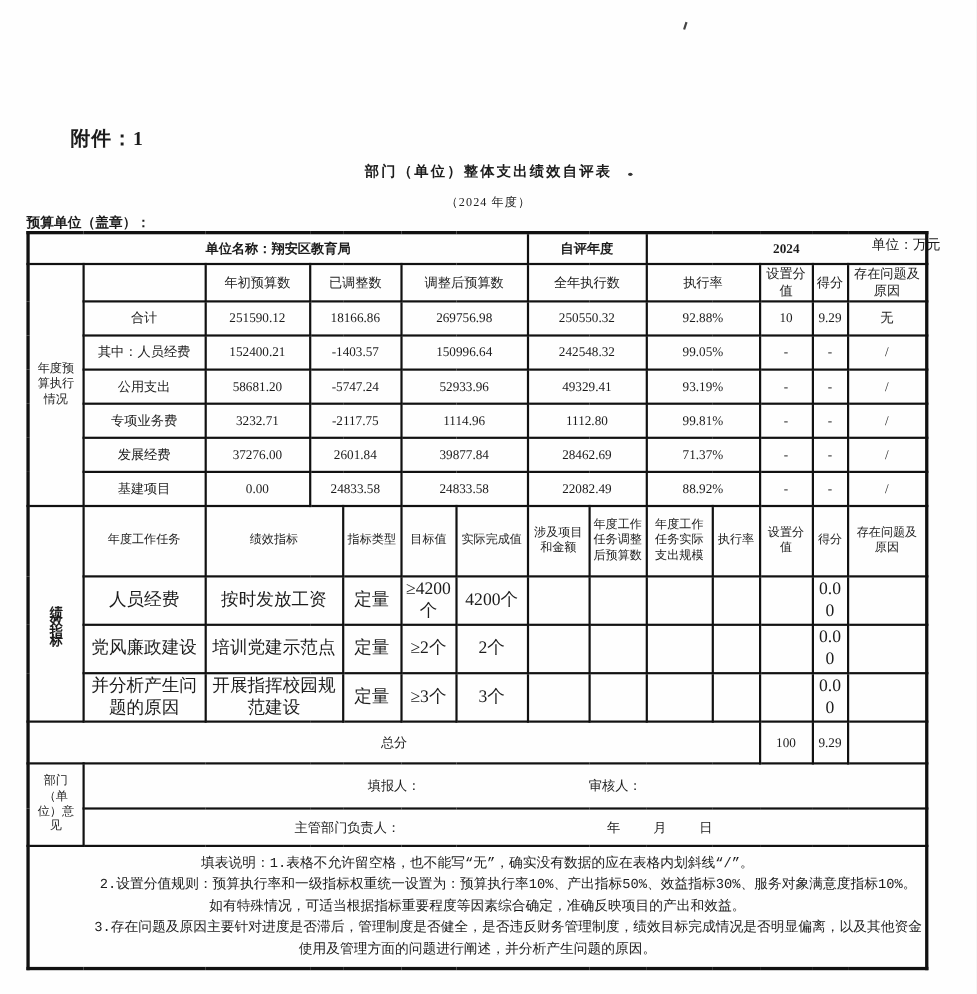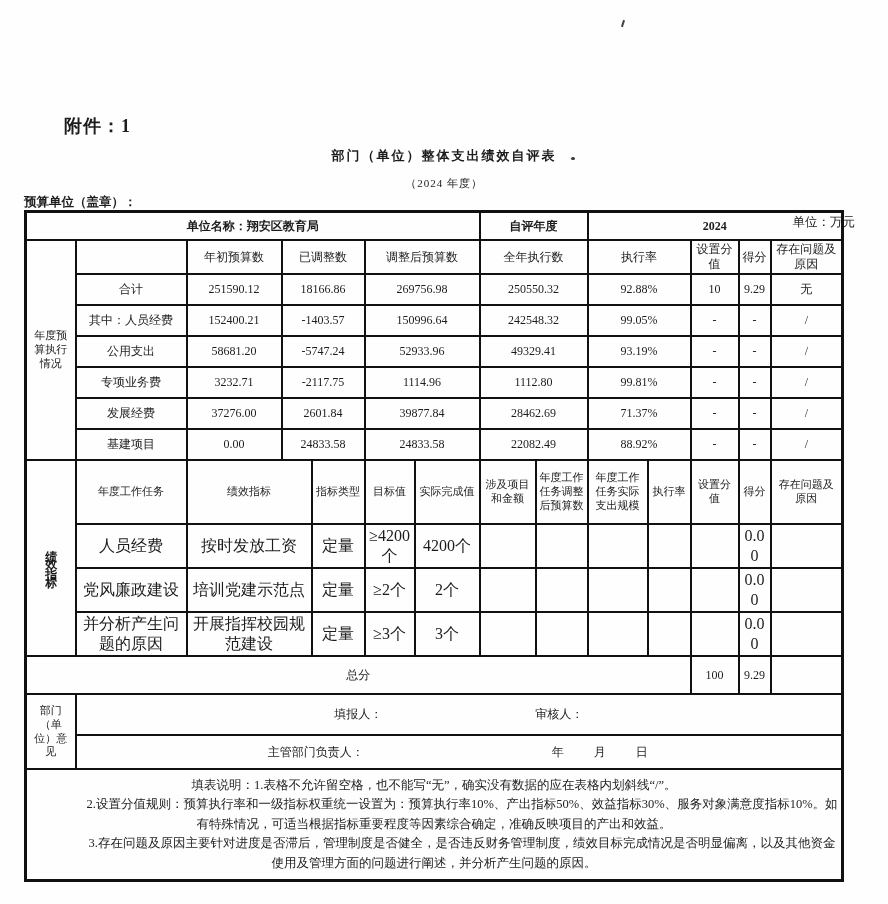--- a/index.html
+++ b/index.html
@@ -42,21 +42,21 @@
   .r-phead td{height:60px;font-size:11px;}
   .r-prow td{height:29px;font-size:16px;}
   .r-total td{height:34px;}
   .r-op1 td{height:37px;}
   .r-op2 td{height:30px;}
   .r-notes td{height:107px;}
 
   .vlabel{font-size:11px;padding:0 1px;}
   .vert-text{writing-mode:vertical-rl;text-orientation:upright;letter-spacing:9px;font-size:12px;font-weight:bold;margin:0 auto;}
   .notes-cell{text-align:left;vertical-align:top;padding:6px 8px 4px 6px;}
-  .notes-cell p{margin:0;font-size:12.5px;line-height:1.55;word-break:break-all;}
+  .notes-cell p{margin:0;font-size:12.5px;line-height:1.55;word-break:break-all;font-family:Liberation Mono, monospace;}
   .notes-cell p.ind{text-indent:56px;}
   .op-gap1{margin-left:150px;}
   .op-gap2{margin-left:185px;letter-spacing:2px;}
   .opspan{font-size:12px;}
 </style>
 </head>
 <body>
 
 <div class="page">
   <div class="attachment">附件：1</div>

